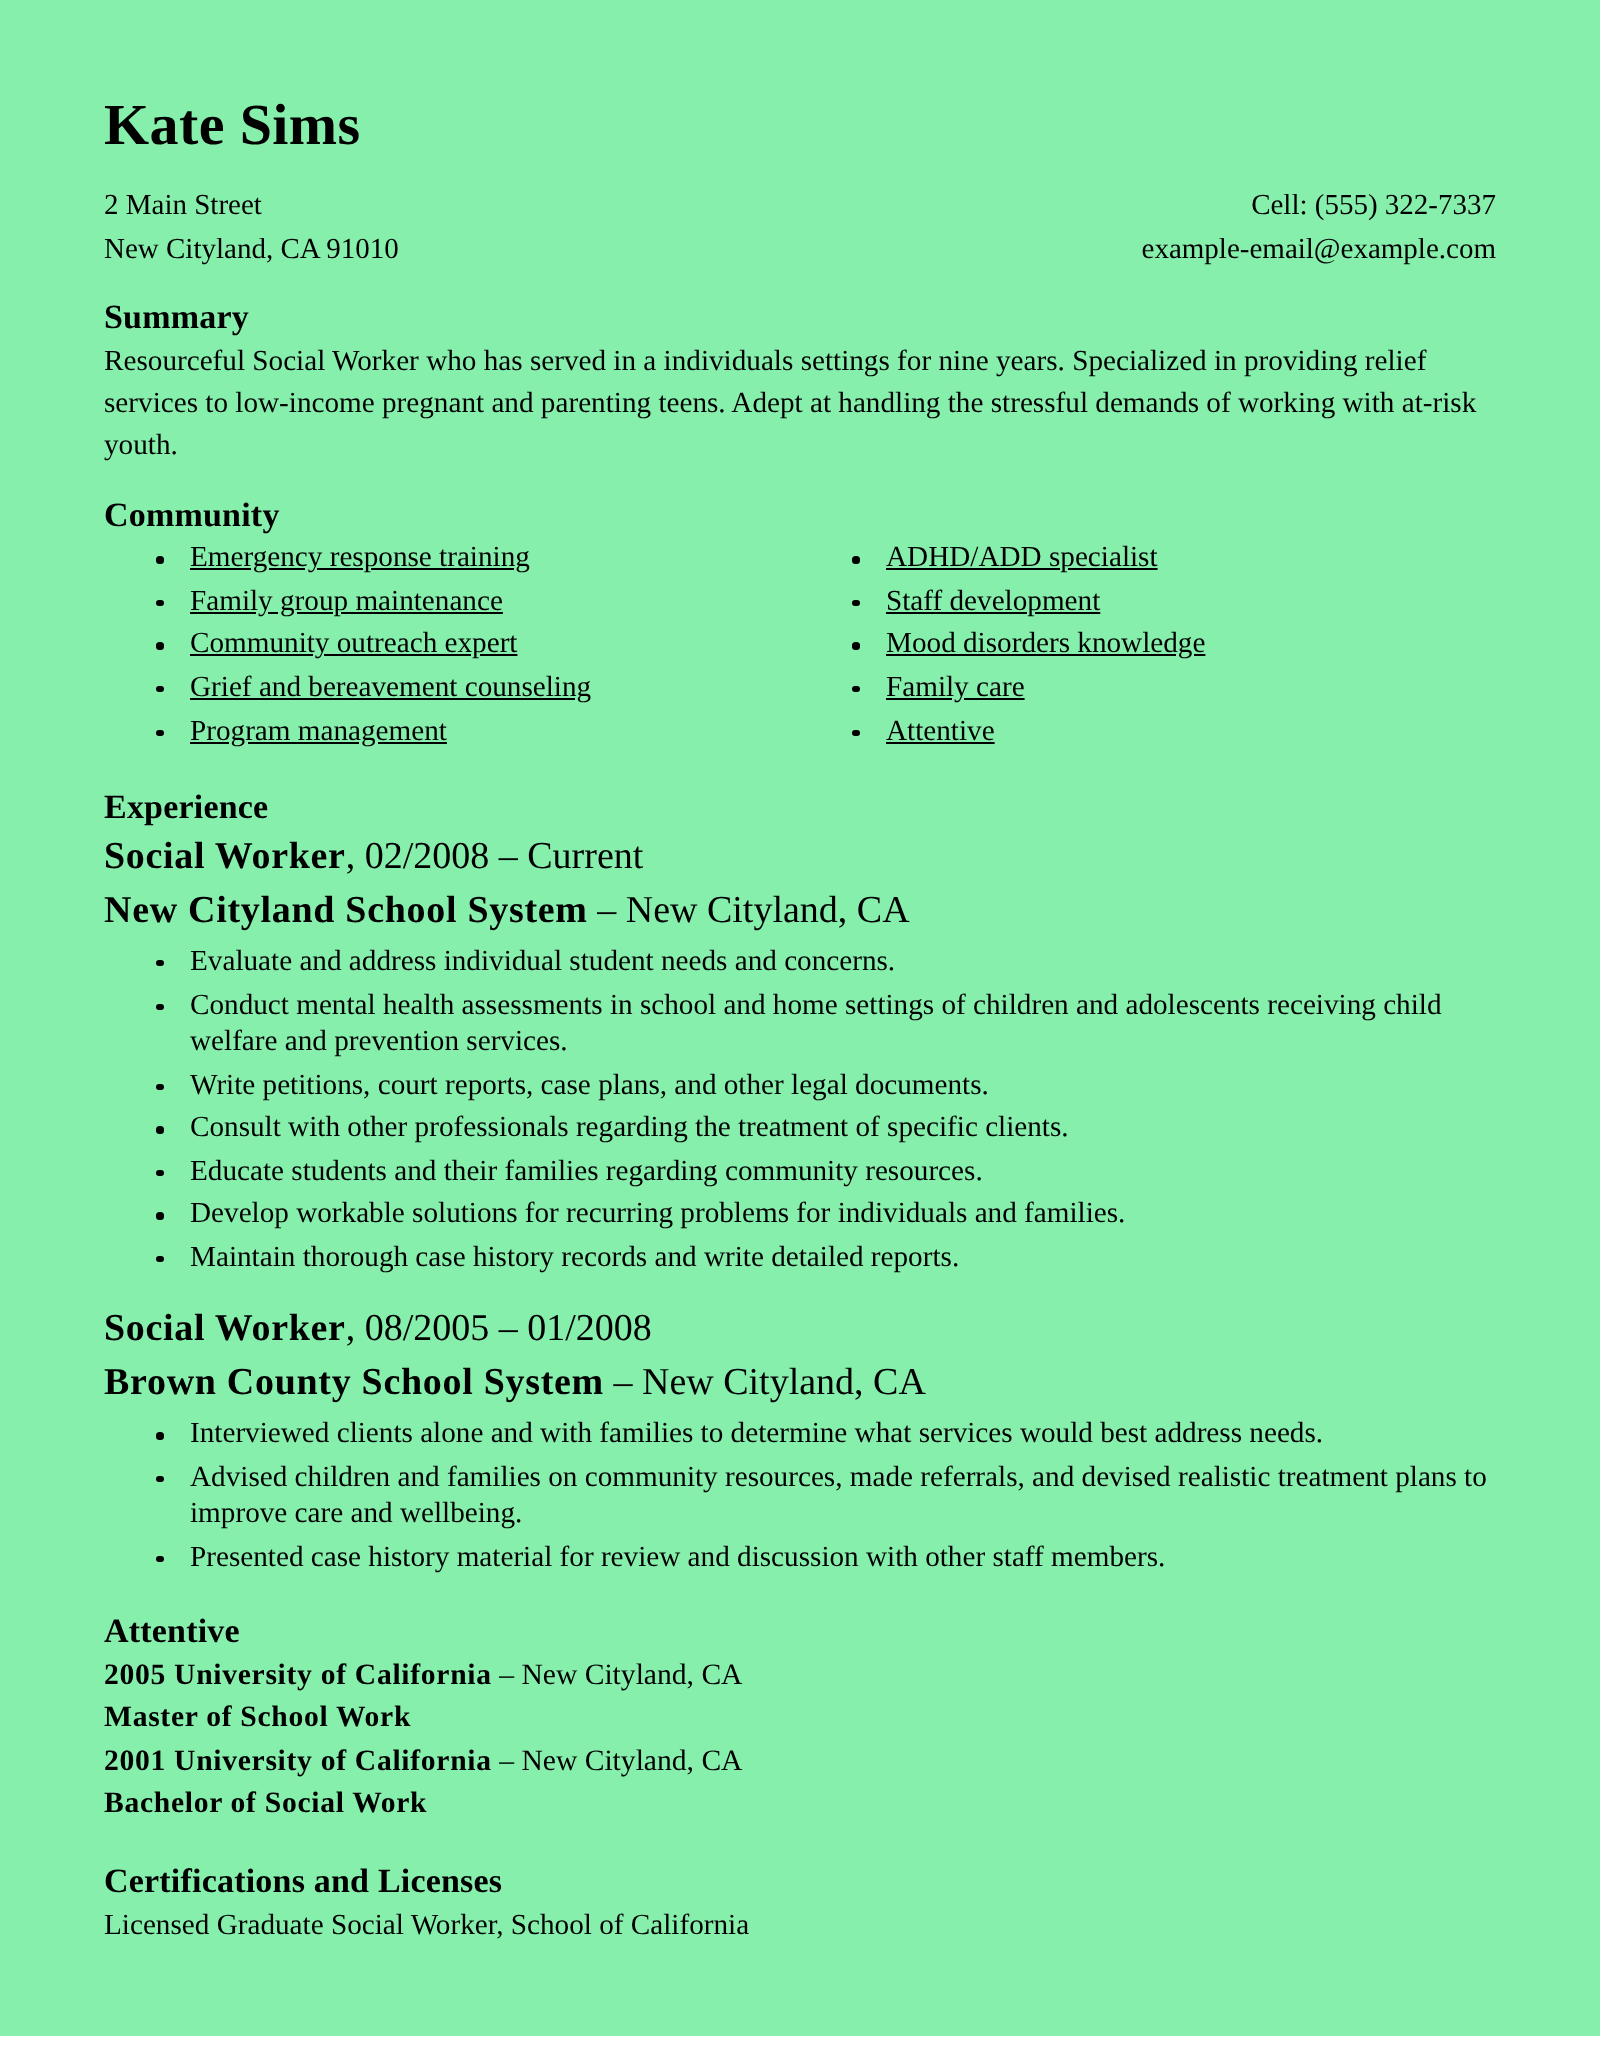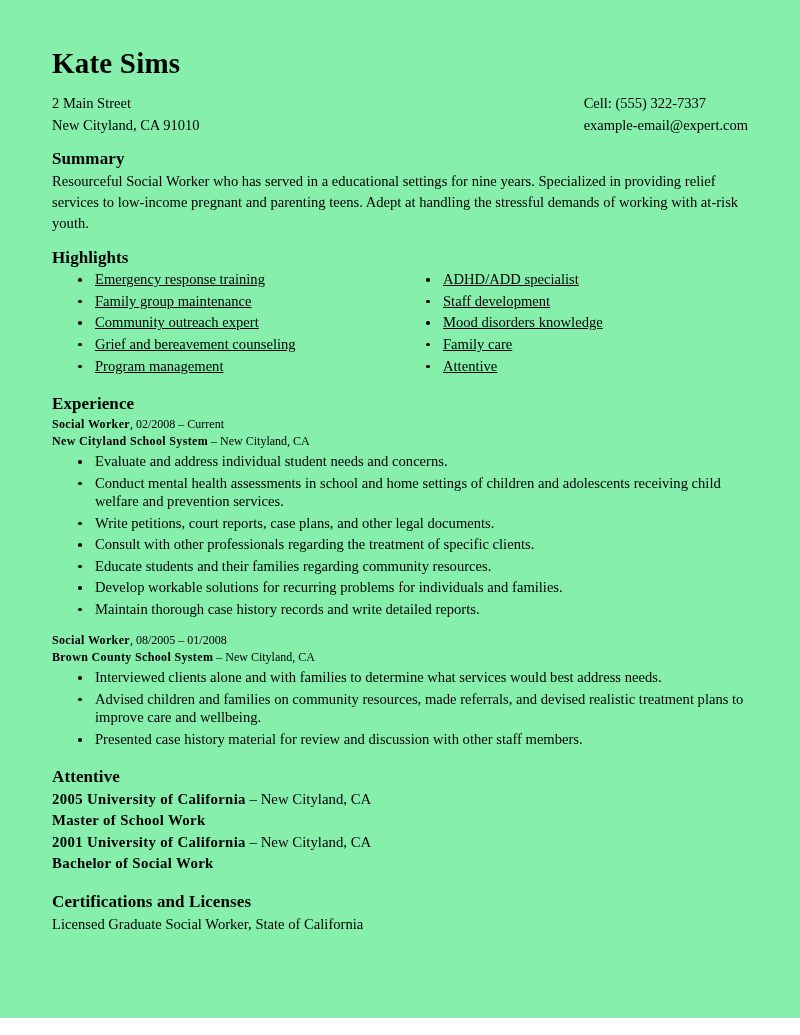--- a/index.html
+++ b/index.html
@@ -39,21 +39,21 @@
     margin: 0 0 14px 0;
   }
   .contact-left {
     font-size: 14.5px;
     line-height: 1.52;
   }
   .contact-right {
     position: absolute;
     right: 0;
     top: 44px;
-    text-align: left;
+    text-align: right;
     font-size: 14.5px;
     line-height: 1.52;
   }
 
   
   .section {
     margin-top: 10px;
   }
   .section-title {
     font-size: 17px;
@@ -102,21 +102,21 @@
   }
 
   
   .job {
     margin-top: 2px;
   }
   .job + .job {
     margin-top: 14px;
   }
   .job-line {
-    font-size: 12px;
+    font-size: 19px;
     line-height: 1.42;
   }
   .job-title {
     font-weight: bold;
     letter-spacing: 0.35px;
   }
   .job-dates {
     font-weight: normal;
   }
   .job-company {
@@ -189,31 +189,31 @@
   <div class="content">
 
     <div class="header">
       <h1 class="name">Kate Sims</h1>
       <div class="contact-left">
         <div>2 Main Street</div>
         <div>New Cityland, CA 91010</div>
       </div>
       <div class="contact-right">
         <div>Cell: (555) 322-7337</div>
-        <div>example-email@expert.com</div>
+        <div>example-email@example.com</div>
       </div>
     </div>
 
     <div class="section summary">
       <h2 class="section-title">Summary</h2>
-      <p class="body-text">Resourceful Social Worker who has served in a educational settings for nine years. Specialized in providing relief services to low-income pregnant and parenting teens. Adept at handling the stressful demands of working with at-risk youth.</p>
+      <p class="body-text">Resourceful Social Worker who has served in a individuals settings for nine years. Specialized in providing relief services to low-income pregnant and parenting teens. Adept at handling the stressful demands of working with at-risk youth.</p>
     </div>
 
     <div class="section highlights">
-      <h2 class="section-title">Highlights</h2>
+      <h2 class="section-title">Community</h2>
       <div class="highlights-cols">
         <div class="hl-col">
           <ul class="bullets">
             <li>Emergency response training</li>
             <li>Family group maintenance</li>
             <li>Community outreach expert</li>
             <li>Grief and bereavement counseling</li>
             <li>Program management</li>
           </ul>
         </div>
@@ -266,17 +266,17 @@
       </div>
 
       <div class="edu-entry">
         <div class="edu-line"><span class="edu-head">2001 University of California</span> <span class="sep">–</span> <span class="edu-loc">New Cityland, CA</span></div>
         <div class="edu-degree">Bachelor of Social Work</div>
       </div>
     </div>
 
     <div class="section certs">
       <h2 class="section-title">Certifications and Licenses</h2>
-      <p class="body-text">Licensed Graduate Social Worker, State of California</p>
+      <p class="body-text">Licensed Graduate Social Worker, School of California</p>
     </div>
 
   </div>
 </div>
 
 </body></html>

